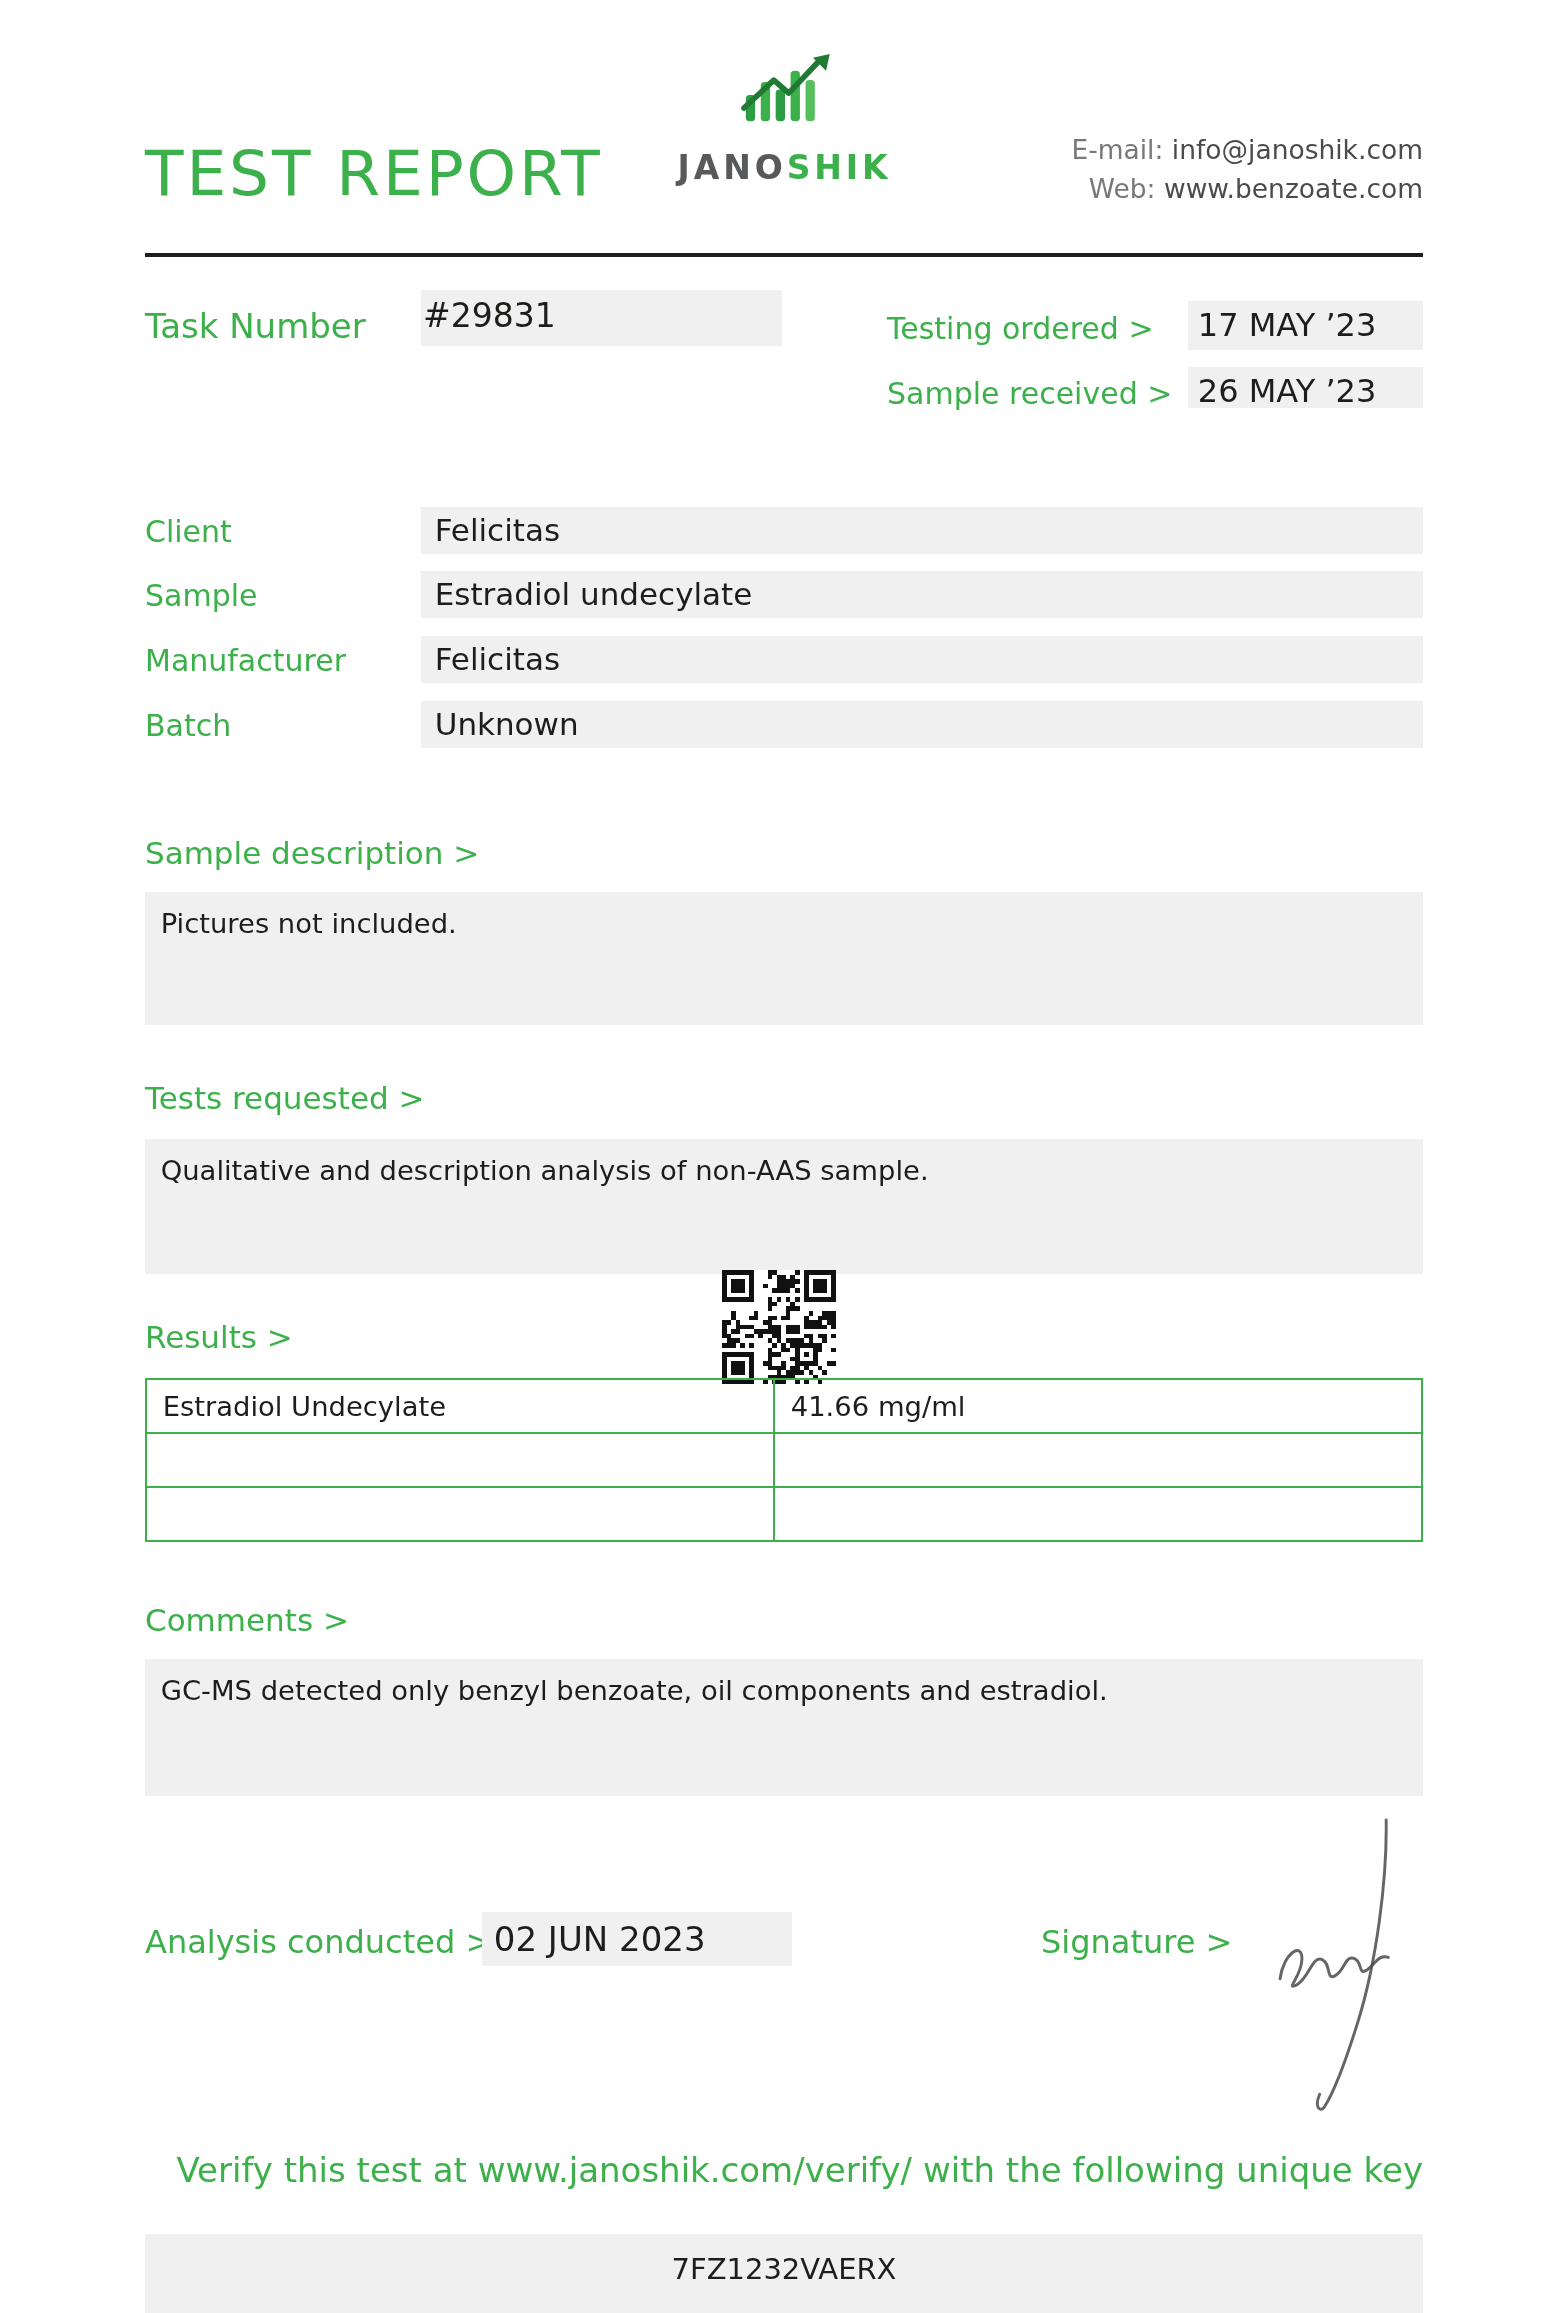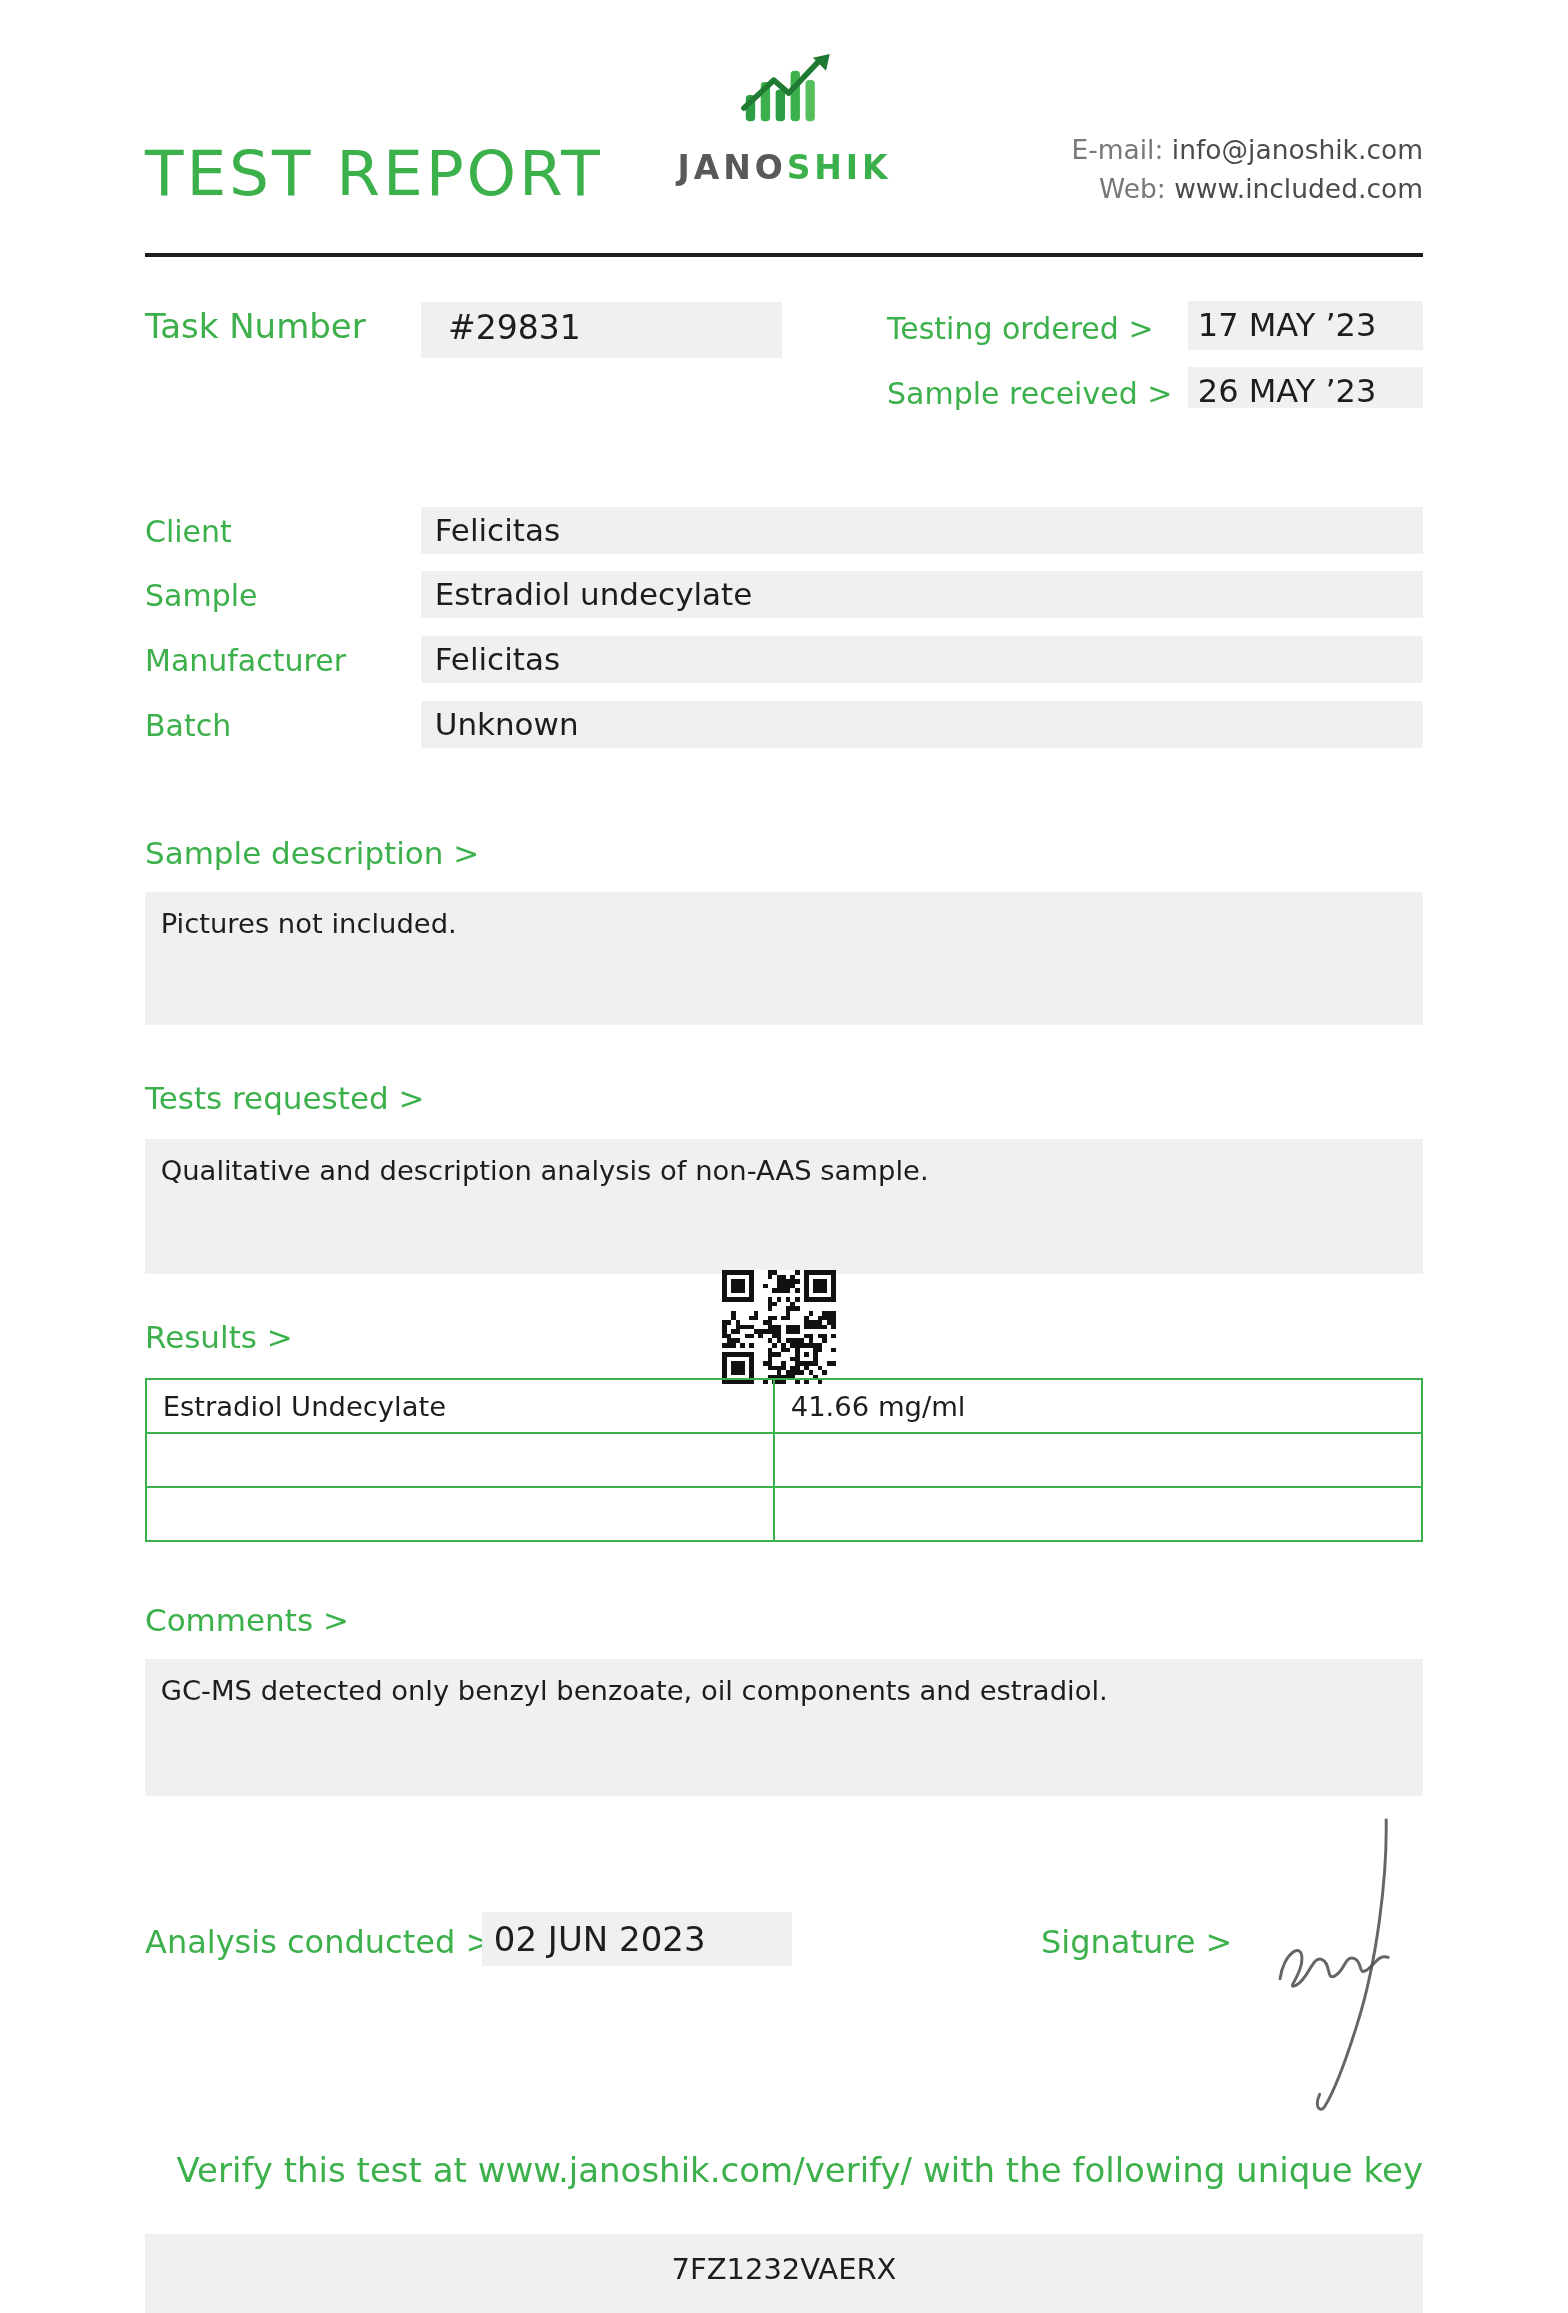--- a/index.html
+++ b/index.html
@@ -24,22 +24,22 @@
   .logo { position: absolute; left: 608px; top: 54px; width: 353px; text-align: center; }
   .logo-icon { display: inline-block; width: 94px; height: 69px; }
   .logo-word { margin-top: 21px; font-size: 33px; font-weight: bold; letter-spacing: 3.9px; color: #58595b; }
   .contact { position: absolute; right: 145px; top: 94px; text-align: right; font-size: 26.5px; line-height: 39px; margin-top: 36px; }
   .contact-label { color: #77787b; }
   .contact-value { color: #4a4b4d; }
   .divider { position: absolute; left: 145px; top: 253px; width: 1278px; height: 3.9px; background: #1d1d1b; }
 
   
   .task-label { position: absolute; left: 145px; top: 306px; font-size: 34px; }
-  .task-value { position: absolute; left: 421px; top: 302px; width: 361px; height: 56px;
-    font-size: 33px; line-height: 51px; padding-left: 27px; }
+  .task-value { position: absolute; left: 421px; top: 290px; width: 361px; height: 56px;
+    font-size: 33px; line-height: 51px; padding-left: 2px; }
   .ordered-label  { position: absolute; left: 887px; top: 311px; font-size: 30px; }
   .ordered-value  { position: absolute; left: 1188px; top: 301px; width: 235px; height: 49px;
     font-size: 32px; line-height: 49px; padding-left: 9.8px; }
   .received-label { position: absolute; left: 887px; top: 376px; font-size: 30px; }
   .received-value { position: absolute; left: 1188px; top: 367px; width: 235px; height: 41px;
     font-size: 32px; line-height: 49px; padding-left: 9.8px; }
 
   
   .info-label { position: absolute; left: 145px; font-size: 30px; }
   .info-value { position: absolute; left: 421px; width: 1002px; height: 47px;
@@ -99,21 +99,21 @@
       <rect x="56" y="18" width="10" height="54" rx="4" fill="#3cb04a"></rect>
       <rect x="72" y="28" width="10" height="44" rx="4" fill="#55bf5e"></rect>
       <polyline points="6,58 38,28 54,42 86,8" fill="none" stroke="#1f7a33" stroke-width="6" stroke-linecap="round" stroke-linejoin="round"></polyline>
       <polygon points="80,4 98,0 94,18" fill="#1f7a33"></polygon>
     </svg>
     <div class="logo-word"><span>JANO</span><span class="green">SHIK</span></div>
   </div>
 
   <div class="contact">
     <div><span class="contact-label">E-mail:</span> <span class="contact-value">info@janoshik.com</span></div>
-    <div><span class="contact-label">Web:</span> <span class="contact-value">www.included.com</span></div>
+    <div><span class="contact-label">Web:</span> <span class="contact-value">www.benzoate.com</span></div>
   </div>
 
   <div class="divider"></div>
 
   <div class="task-label green">Task Number</div>
   <div class="task-value gray-box">#29831</div>
   <div class="ordered-label green">Testing ordered &gt;</div>
   <div class="ordered-value gray-box">17 MAY ’23</div>
   <div class="received-label green">Sample received &gt;</div>
   <div class="received-value gray-box">26 MAY ’23</div>

